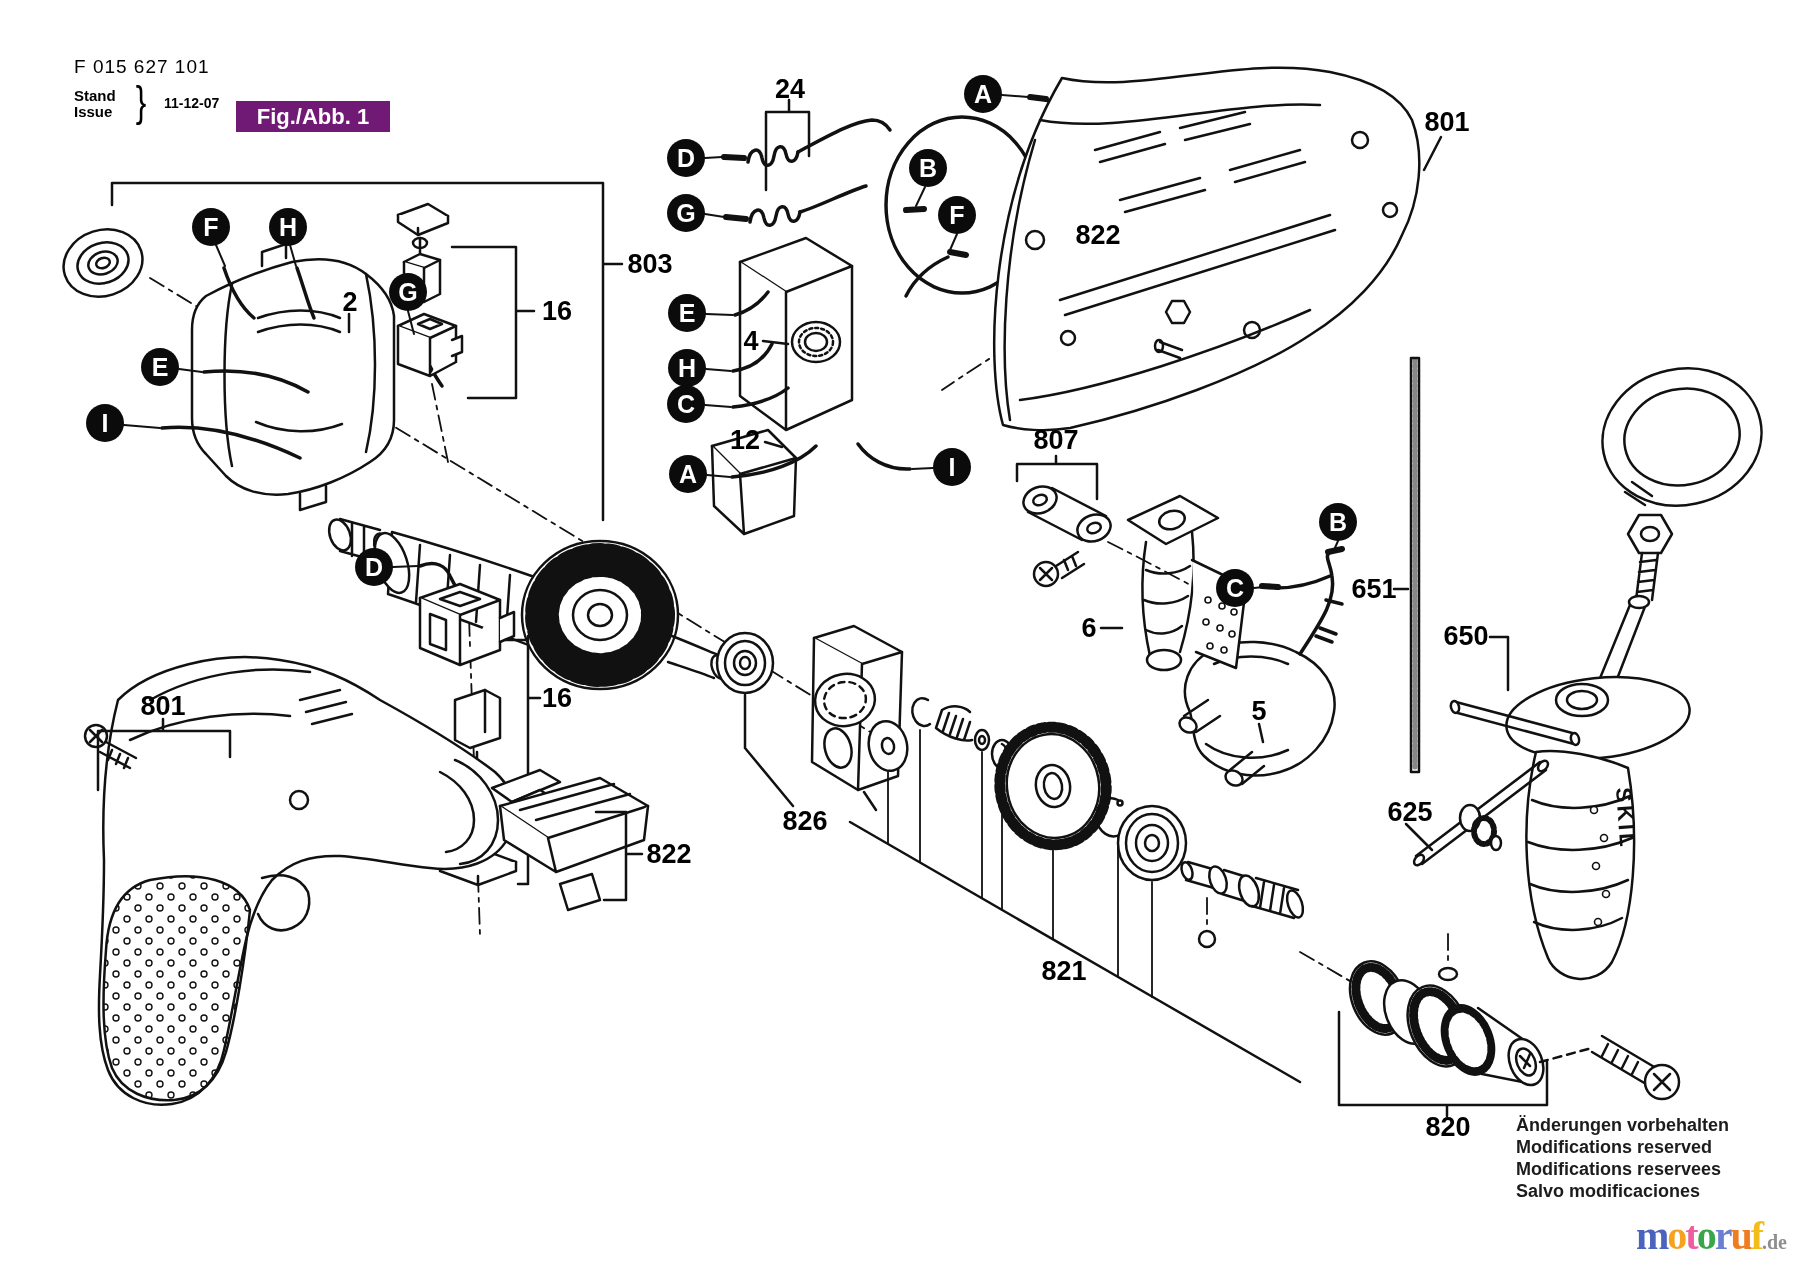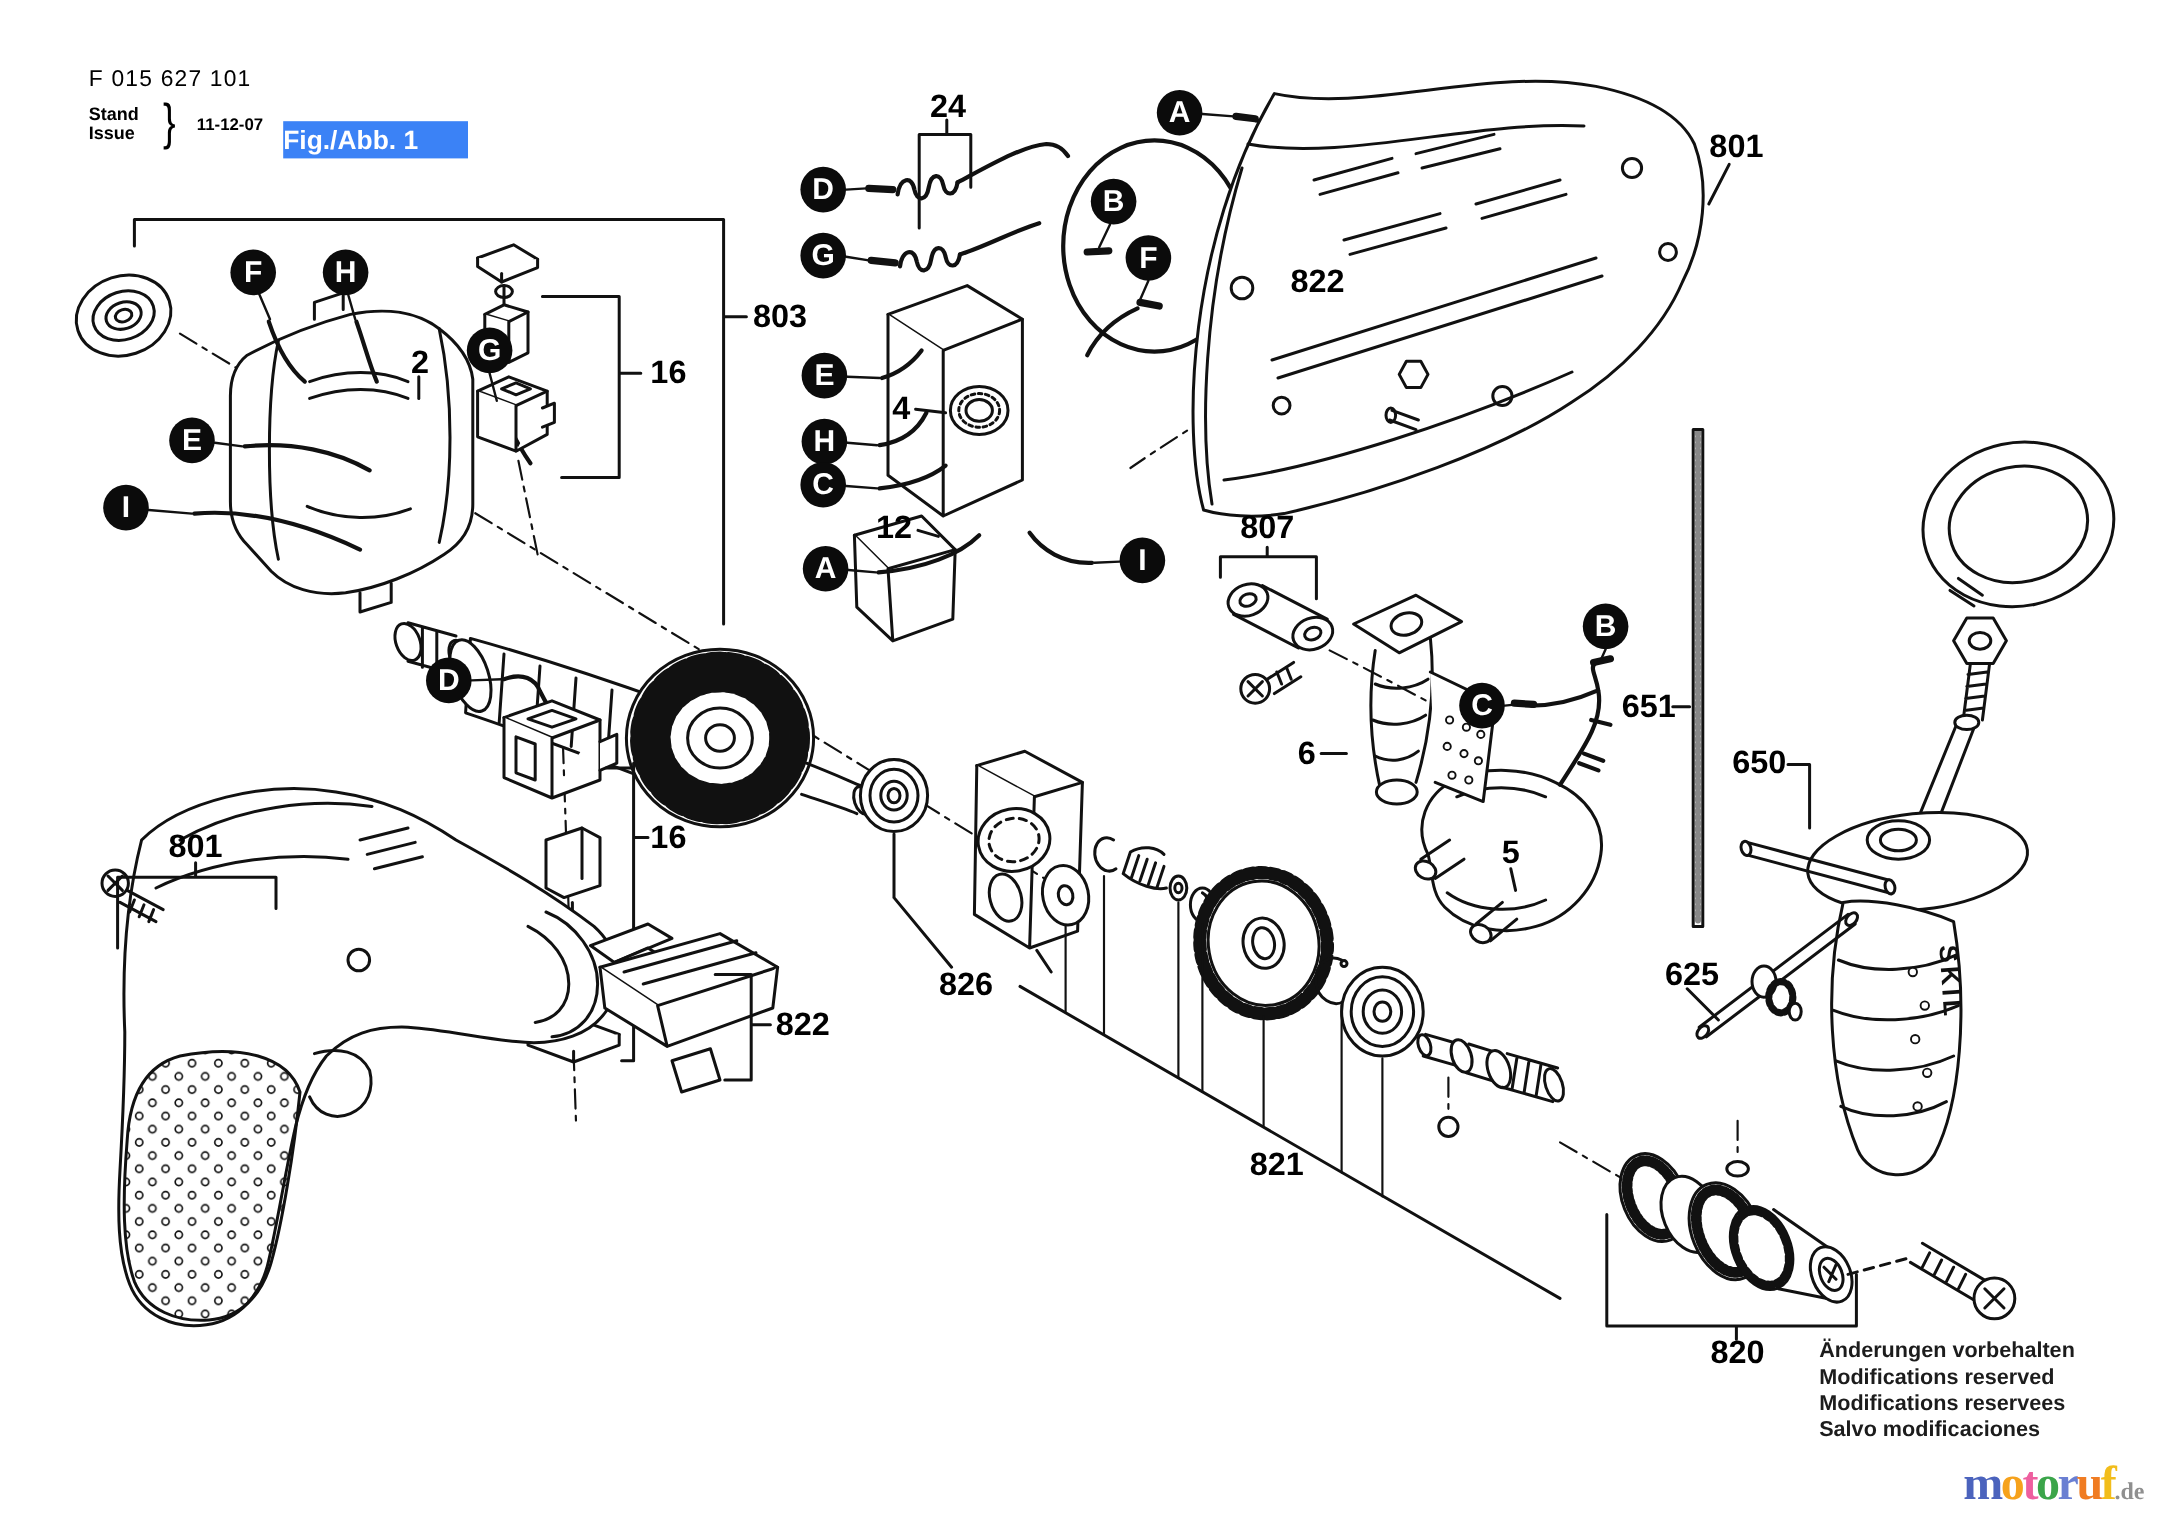--- a/index.html
+++ b/index.html
@@ -9,22 +9,22 @@
   #labels-layer{position:absolute;left:0;top:0;width:100%;height:100%;pointer-events:none;border-radius:14px;}
   .part-label{position:absolute;transform:translate(-50%,-50%);
               font-weight:bold;font-size:27px;white-space:nowrap;color:#000;}
   .letter-badge{position:absolute;width:38px;height:38px;transform:translate(-50%,-50%);
                 border-radius:50%;background:#0b0b0b;color:#fff;text-align:center;
                 font-weight:bold;font-size:25px;line-height:38px;}
   .hdr-part-number{position:absolute;left:74px;top:56px;font-size:19px;font-weight:normal;letter-spacing:1px;}
   .hdr-stand{position:absolute;left:74px;top:88px;font-size:15px;font-weight:bold;line-height:16px;}
   .hdr-brace{position:absolute;left:134px;top:78px;font-size:42px;font-weight:normal;transform:scaleX(.75);}
   .hdr-date{position:absolute;left:164px;top:95px;font-size:14px;font-weight:bold;}
-  .hdr-figbox{position:absolute;left:236px;top:101px;width:154px;height:31px;background:#3b82f6;
-              color:#fff;font-size:22px;font-weight:bold;line-height:31px;}
+  .hdr-figbox{position:absolute;left:236px;top:101px;width:154px;height:31px;background:#701a75;
+              color:#fff;font-size:22px;font-weight:bold;text-align:center;line-height:31px;}
   #disclaimer{position:absolute;left:1516px;top:1114px;font-size:18px;line-height:22px;font-weight:bold;color:#1c1c1c;}
   #watermark{position:absolute;left:1636px;top:1212px;font-family:"Liberation Serif",serif;
              font-weight:bold;font-size:40px;letter-spacing:-2px;white-space:nowrap;}
   #watermark .wm-suffix{font-size:20px;letter-spacing:0;}
 </style>
 </head>
 <body>
 
 <div class="canvas">
 

